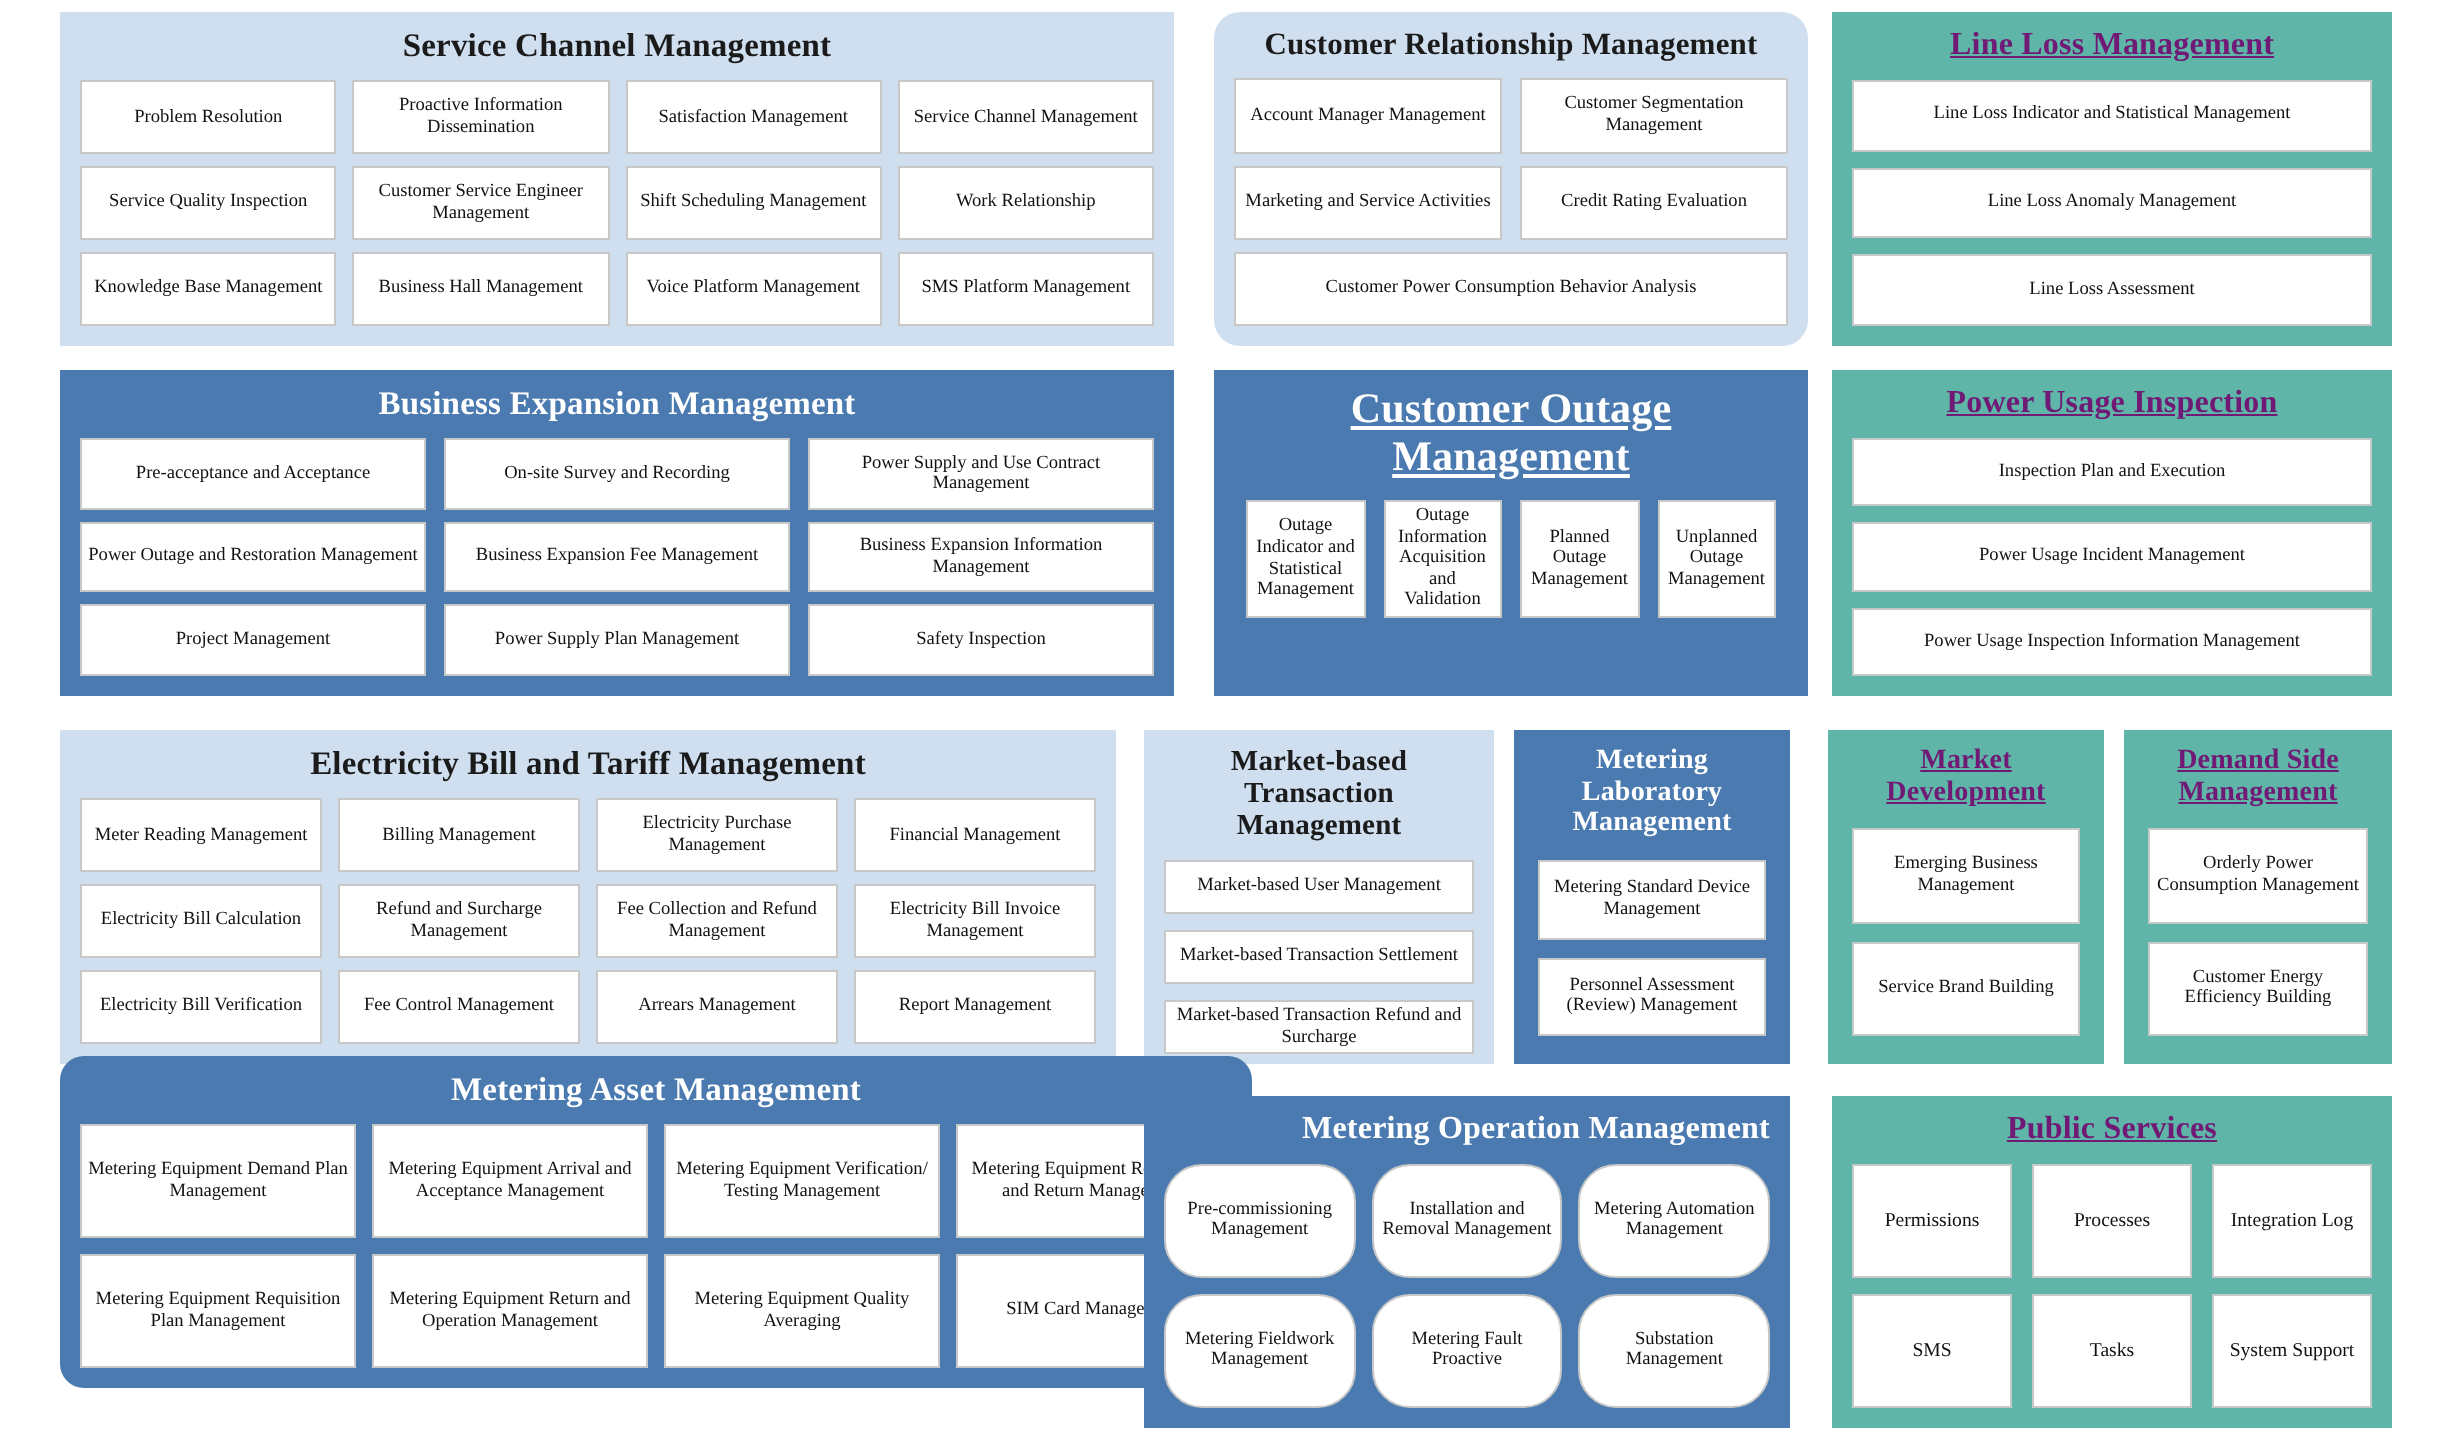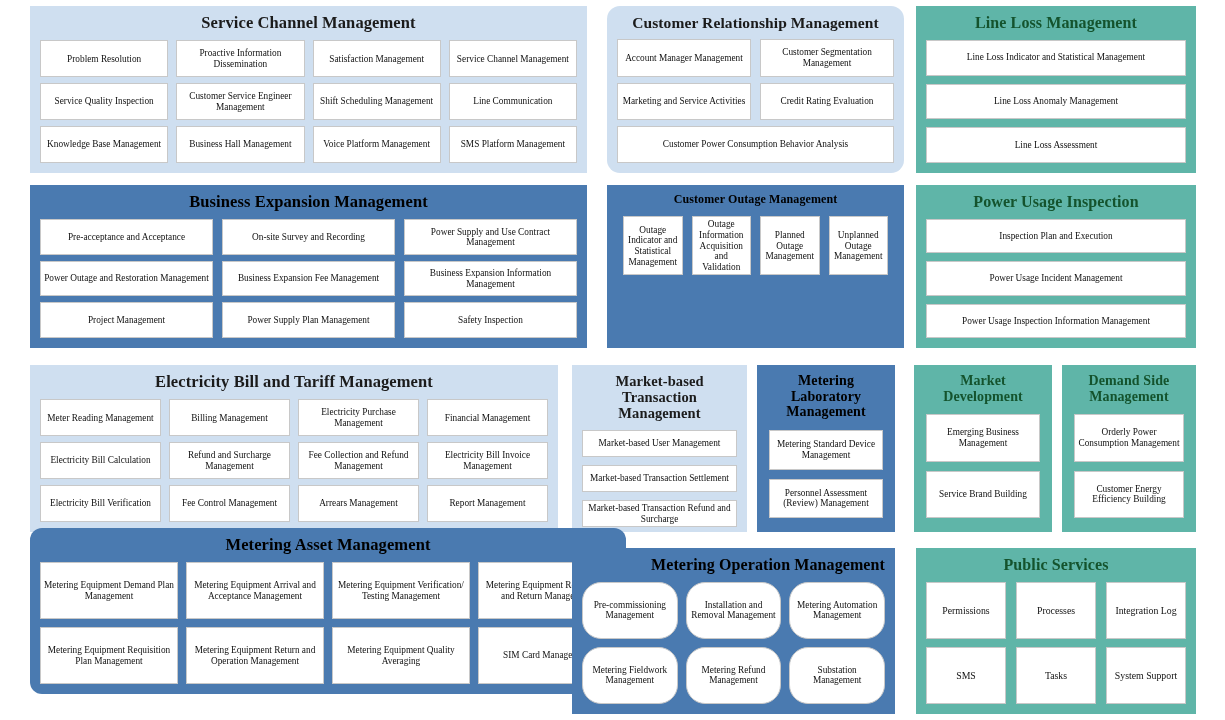--- a/index.html
+++ b/index.html
@@ -26,22 +26,22 @@
   .panel.teal      { background: #5fb5a8; }
 
   .panel-title {
     text-align: center;
     font-weight: bold;
     line-height: 1.12;
     margin-bottom: 8px;
     letter-spacing: 0.1px;
   }
   .panel.lightblue > .panel-title { color: #1b1b1b; }
-  .panel.blue > .panel-title      { color: #000000; }
-  .panel.teal > .panel-title      { color: #14532d; }
+  .panel.blue > .panel-title      { color: #ffffff; }
+  .panel.teal > .panel-title      { color: #701a75; text-decoration: underline; }
 
   .tiles {
     flex: 1;
     display: grid;
     gap: 6px 10px;
   }
   .tile {
     background: #ffffff;
     border: 1px solid #c8c8c8;
     display: flex;
@@ -71,21 +71,21 @@
   #p-line-loss .tiles { grid-template-columns: 1fr; grid-template-rows: repeat(3, 1fr); gap: 8px; }
   #p-line-loss .tile { font-size: 9.3px; }
 
   
   #p-business-expansion { left: 30px; top: 185px; width: 557px; height: 163px; }
   #p-business-expansion .panel-title { font-size: 16.5px; }
   #p-business-expansion .tiles { grid-template-columns: repeat(3, 1fr); grid-template-rows: repeat(3, 1fr); gap: 6px 9px; }
   #p-business-expansion .tile { font-size: 9.3px; }
 
   #p-outage { left: 607px; top: 185px; width: 297px; height: 163px; }
-  #p-outage .panel-title { font-size: 12px; }
+  #p-outage .panel-title { font-size: 21px; text-decoration: underline; }
   #p-outage .tiles { grid-template-columns: repeat(4, 1fr); grid-template-rows: repeat(2, 1fr); gap: 8px 9px; padding: 2px 6px 4px 6px; }
   #p-outage .tile { font-size: 9.3px; }
 
   #p-power-usage { left: 916px; top: 185px; width: 280px; height: 163px; }
   #p-power-usage .panel-title { font-size: 16px; }
   #p-power-usage .tiles { grid-template-columns: 1fr; grid-template-rows: repeat(3, 1fr); gap: 8px; }
   #p-power-usage .tile { font-size: 9.3px; }
 
   
   #p-bill-tariff { left: 30px; top: 365px; width: 528px; height: 167px; }
@@ -137,21 +137,21 @@
   <section class="panel lightblue" id="p-service-channel">
     <div class="panel-title">Service Channel Management</div>
     <div class="tiles">
       <div class="tile">Problem Resolution</div>
       <div class="tile">Proactive Information Dissemination</div>
       <div class="tile">Satisfaction Management</div>
       <div class="tile">Service Channel Management</div>
       <div class="tile">Service Quality Inspection</div>
       <div class="tile">Customer Service Engineer Management</div>
       <div class="tile">Shift Scheduling Management</div>
-      <div class="tile">Line Communication</div>
+      <div class="tile">Work Relationship</div>
       <div class="tile">Knowledge Base Management</div>
       <div class="tile">Business Hall Management</div>
       <div class="tile">Voice Platform Management</div>
       <div class="tile">SMS Platform Management</div>
     </div>
   </section>
 
   <section class="panel lightblue" id="p-crm">
     <div class="panel-title">Customer Relationship Management</div>
     <div class="tiles">
@@ -271,21 +271,21 @@
     </div>
   </section>
 
   <section class="panel blue" id="p-metering-op">
     <div class="panel-title">Metering Operation Management</div>
     <div class="tiles">
       <div class="tile">Pre-commissioning Management</div>
       <div class="tile">Installation and Removal Management</div>
       <div class="tile">Metering Automation Management</div>
       <div class="tile">Metering Fieldwork Management</div>
-      <div class="tile">Metering Refund Management</div>
+      <div class="tile">Metering Fault Proactive</div>
       <div class="tile">Substation Management</div>
     </div>
   </section>
 
   <section class="panel teal" id="p-public-services">
     <div class="panel-title">Public Services</div>
     <div class="tiles">
       <div class="tile">Permissions</div>
       <div class="tile">Processes</div>
       <div class="tile">Integration Log</div>

